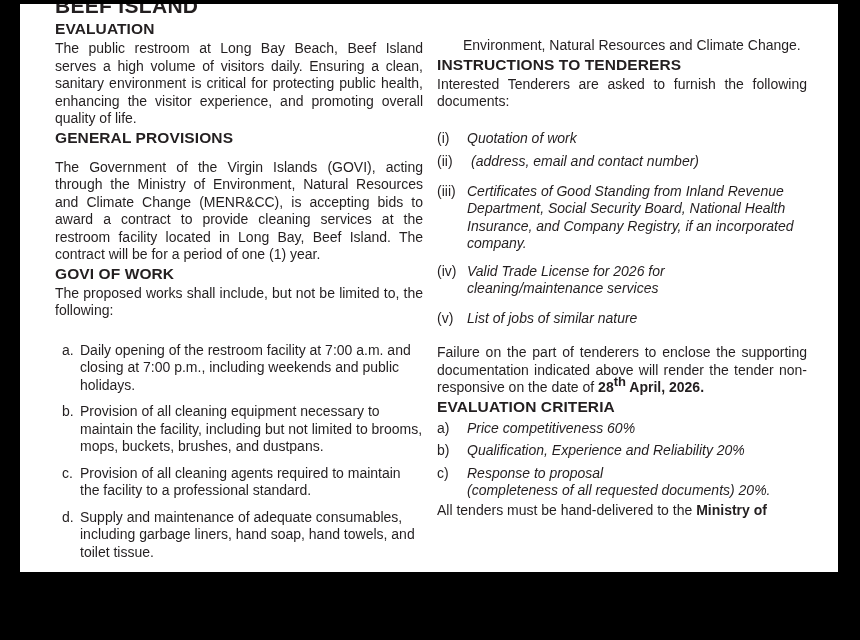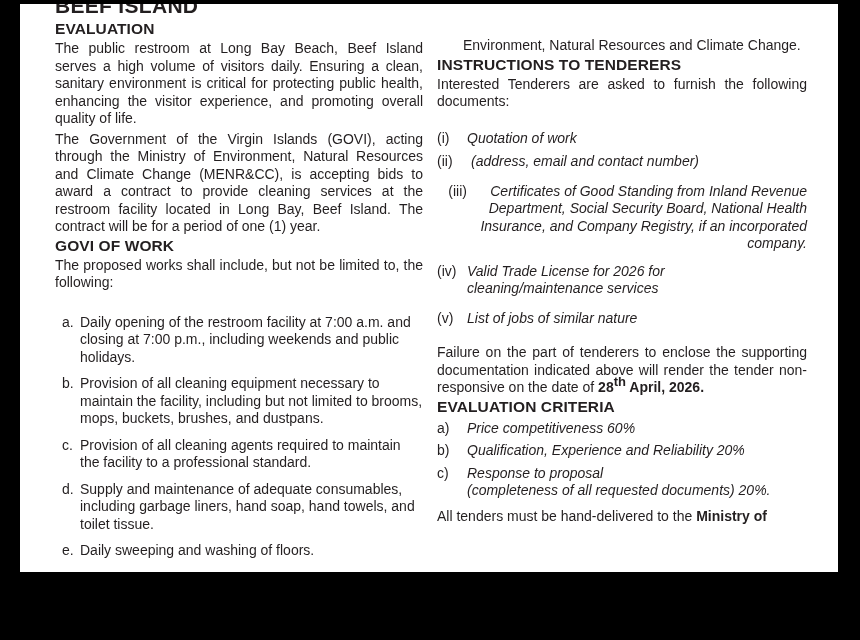--- a/index.html
+++ b/index.html
@@ -29,67 +29,68 @@
     font-size: 15.5px; line-height: 19px; font-weight: bold;
     margin: 0; letter-spacing: 0.1px;
   }
   p { margin: 0; }
   .just { text-align: justify; }
 
   
   .objective-h { margin-top: 24px; }
   .objective-b { margin-top: 2px; }
   .gp-h  { margin-top: 20px; }
-  .gp-b  { margin-top: 3px; }
+  .gp-b  { margin-top: 12px; }
   .sow-h { margin-top: 22px; }
   .sow-intro { margin-top: 2px; }
 
   .li { display: flex; margin-top: 9px; }
   .li.first { margin-top: 22px; }
   .li .marker { flex: 0 0 18px; margin-left: 7px; }
   .li .li-text { flex: 1; }
 
   
   .carryover { margin-top: 33px; padding-left: 26px; }
   .itt-h { margin-top: 16px; }
   .itt-intro { margin-top: 2px; }
 
   .rli { display: flex; }
   .rli .marker { flex: 0 0 30px; }
   .rli .li-text { flex: 1; font-style: italic; }
   .rli-i   { margin-top: 19px; }
   .rli-ii  { margin-top: 6px; }
-  .rli-iii { margin-top: 12px; text-align: right; }
+  .rli-iii { margin-top: 12px; }
   .rli-iv  { margin-top: 10px; }
   .rli-v   { margin-top: 12px; }
   .subline { padding-left: 4px; }
 
   .failure { margin-top: 17px; }
   .b { font-weight: bold; }
   sup.ord { font-size: 13px; vertical-align: super; line-height: 0; font-weight: bold; }
 
   .ec-h { margin-top: 22px; }
   .eli-a { margin-top: 4px; }
   .eli-b { margin-top: 5px; }
   .eli-c { margin-top: 5px; }
 
   .sot-h { margin-top: 20px; }
-  .submission { margin-top: 8px; }
+  .submission { margin-top: 2px; }
 </style>
 </head>
 <body>
 
 <div class="sheet">
 
   <div class="col col-left">
     <h1 class="doc-title">BEEF ISLAND</h1>
 
     <h2 class="sec-h objective-h">EVALUATION</h2>
     <p class="just objective-b">The public restroom at Long Bay Beach, Beef Island serves a high volume of visitors daily. Ensuring a clean, sanitary environment is critical for protecting public health, enhancing the visitor experience, and promoting overall quality of life.</p>
 
+    <h2 class="sec-h gp-h">GENERAL PROVISIONS</h2>
     <p class="just gp-b">The Government of the Virgin Islands (GOVI), acting through the Ministry of Environment, Natural Resources and Climate Change (MENR&amp;CC), is accepting bids to award a contract to provide cleaning services at the restroom facility located in Long Bay, Beef Island. The contract will be for a period of one (1) year.</p>
 
     <h2 class="sec-h sow-h">GOVI OF WORK</h2>
     <p class="just sow-intro">The proposed works shall include, but not be limited to, the following:</p>
 
     <div class="li first">
       <span class="marker">a.</span>
       <span class="li-text">Daily opening of the restroom facility at 7:00 a.m. and closing at 7:00 p.m., including weekends and public holidays.</span>
     </div>
     <div class="li">

